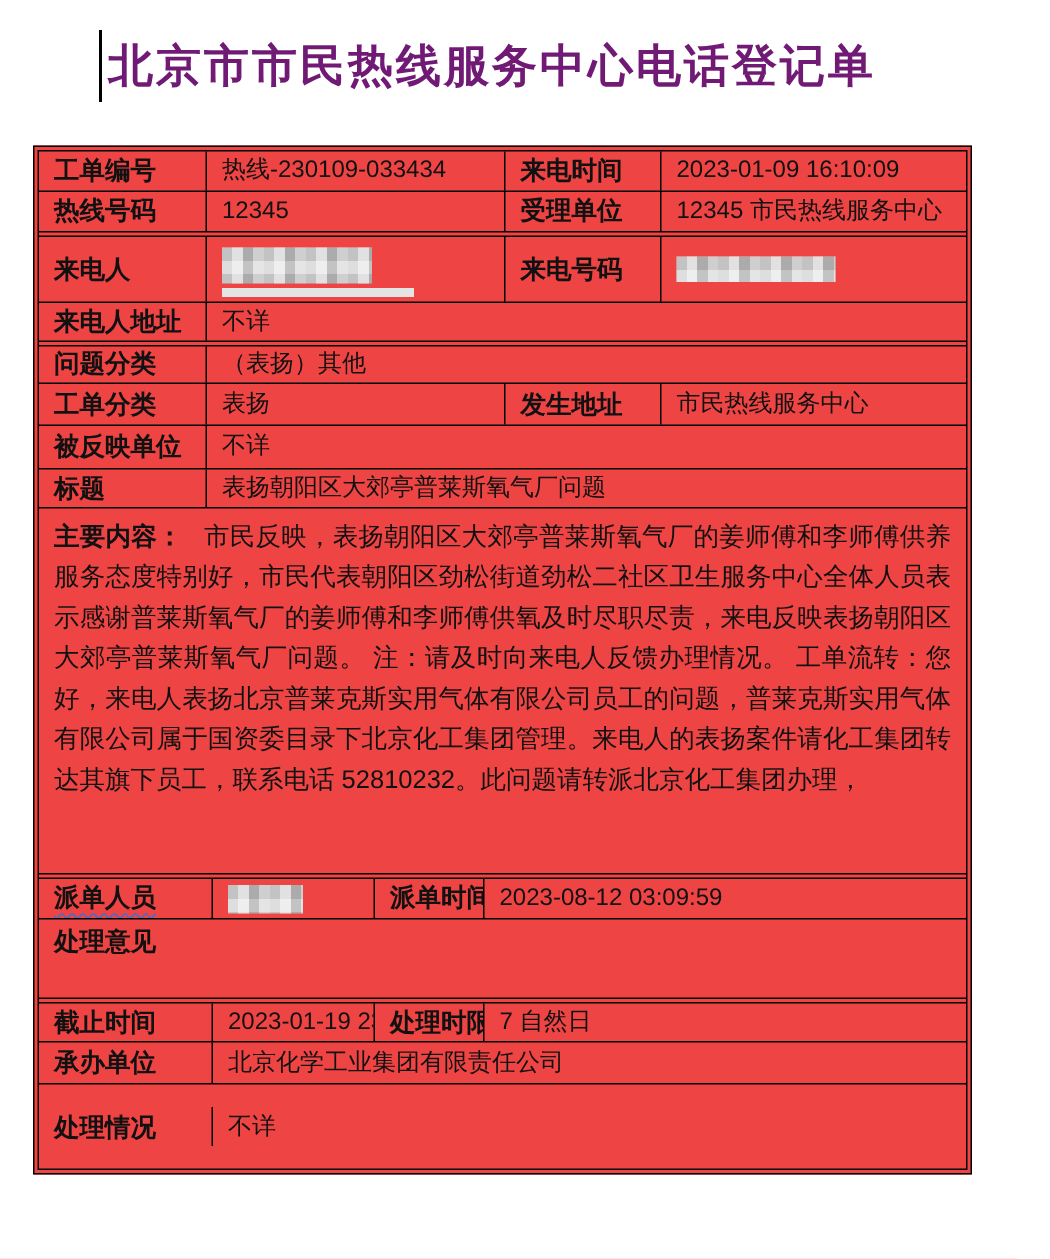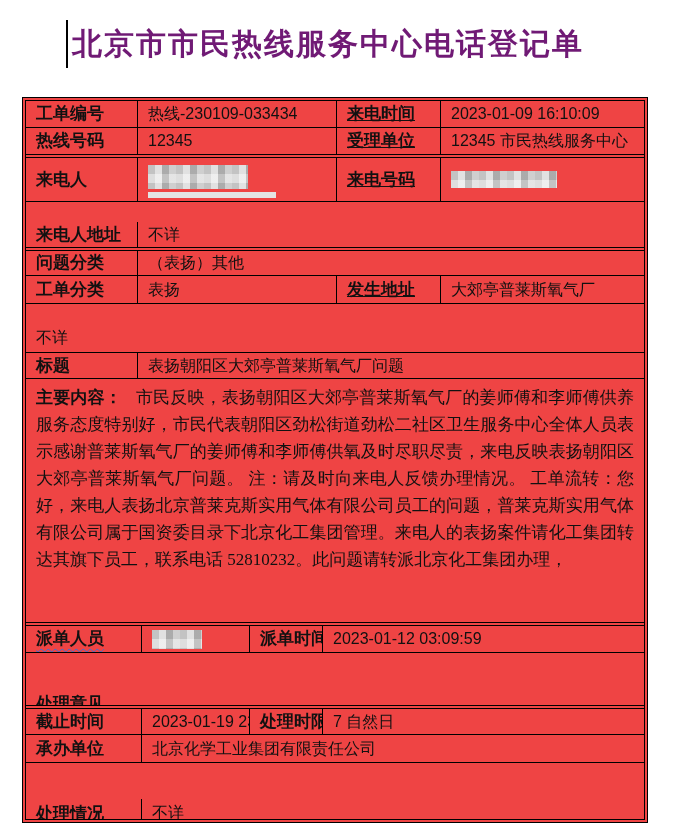--- a/index.html
+++ b/index.html
@@ -15,53 +15,53 @@
   .title-row { position:absolute; left:66px; top:20px; display:flex; align-items:center; }
   .caret { width:2px; height:48px; background:#000; margin-right:4px; }
   h1.doc-title { font-size:30px; font-weight:bold; letter-spacing:2px; color:#701a75; white-space:nowrap; }
 
   
   .doc-table {
     position:absolute; left:22px; top:97px; width:626px;
     border:4px double #000; background:#ef4444;
   }
   .row { display:flex; border-bottom:1px solid #000; align-items:stretch; }
-  .row:last-child { border-bottom:none; }
+  .row:last-child { border-bottom:none;align-items:center; }
   .row.section-end { border-bottom:4px double #000;text-align:right; }
   .cell { display:flex; align-items:center; padding:2px 6px 2px 10px; overflow:hidden; }
   .cell + .cell { border-left:1px solid #000; }
   .lbl { font-weight:bold; font-size:17px; white-space:nowrap; }
   .val { font-size:16px; }
   .val, .lbl { line-height:1.25; }
 
   
   .a-c1 { width:111px; flex:none; }
   .a-c2 { width:199px; flex:none; }
-  .a-c3 { width:104px; flex:none;text-decoration:underline; }
+  .a-c3 { width:104px; flex:none; }
   .a-c4 { flex:1; }
   
   .b-c1 { width:115px; flex:none; }
   .b-c2 { width:108px; flex:none; }
   .b-c3 { width:73px;  flex:none; }
   .b-c4 { flex:1; }
   .grow { flex:1; }
 
-  .h27{height:27px;} .h30{height:30px;} .h29{height:29px;margin-top:20px;} .h26{height:26px;}
+  .h27{height:27px;} .h30{height:30px;} .h29{height:29px;} .h26{height:26px;}
   .h25{height:25px;} .h28{height:28px;} .h56{height:56px;}
 
   
-  .content-row { height:247px; border-bottom:4px double #000;font-family:Liberation Serif, serif; }
+  .content-row { height:247px; border-bottom:4px double #000; }
   .content-cell {
     padding:5px 10px 4px 10px; font-size:17px; line-height:27px;
     text-align:justify; width:100%;
   }
   .content-cell b { font-weight:bold; }
   .content-cell .content-text { margin-left:14px; }
 
-  .top-align { align-items:flex-start; padding-top:4px;margin-top:36px; }
+  .top-align { align-items:flex-start; padding-top:4px; }
   .opinion-cell { line-height:26px; }
 
   
   .redact {
     display:inline-block; vertical-align:middle;
     background:
       repeating-linear-gradient(90deg, rgba(255,255,255,0) 0 7px, rgba(255,255,255,.5) 7px 14px, rgba(0,0,0,.12) 14px 21px, rgba(255,255,255,.2) 21px 28px),
       repeating-linear-gradient(180deg, #c3c3c3 0 9px, #dedede 9px 18px);
   }
   .r-name { width:100px; height:24px; margin-top:3px; }
@@ -123,24 +123,25 @@
 
     <div class="row h25">
       <div class="cell lbl a-c1">问题分类</div>
       <div class="cell val grow">（表扬）其他</div>
     </div>
 
     <div class="row h28">
       <div class="cell lbl a-c1">工单分类</div>
       <div class="cell val a-c2">表扬</div>
       <div class="cell lbl a-c3">发生地址</div>
-      <div class="cell val a-c4">大郊亭普莱斯氧气厂</div>
+      <div class="cell val a-c4">市民热线服务中心</div>
     </div>
 
     <div class="row h29">
+      <div class="cell lbl a-c1">被反映单位</div>
       <div class="cell val grow">不详</div>
     </div>
 
     <div class="row h26">
       <div class="cell lbl a-c1">标题</div>
       <div class="cell val grow">表扬朝阳区大郊亭普莱斯氧气厂问题</div>
     </div>
 
     <div class="row content-row">
       <div class="content-cell">
@@ -149,21 +150,21 @@
     </div>
 
     <div class="row h27">
       <div class="cell lbl b-c1">
           <span class="wavy">派单人员</span>
         </div>
       <div class="cell val b-c2">
         <span class="redact r-dispatcher"></span>
       </div>
       <div class="cell lbl b-c3">派单时间</div>
-      <div class="cell val b-c4">2023-01-12 03:09:59</div>
+      <div class="cell val b-c4">2023-08-12 03:09:59</div>
     </div>
 
     <div class="row h56 section-end">
       <div class="cell lbl b-c1 top-align">处理意见</div>
     </div>
 
     <div class="row h26">
       <div class="cell lbl b-c1">截止时间</div>
       <div class="cell val b-c2" style="white-space:nowrap;">2023-01-19 23:59:59</div>
       <div class="cell lbl b-c3">处理时限</div>

